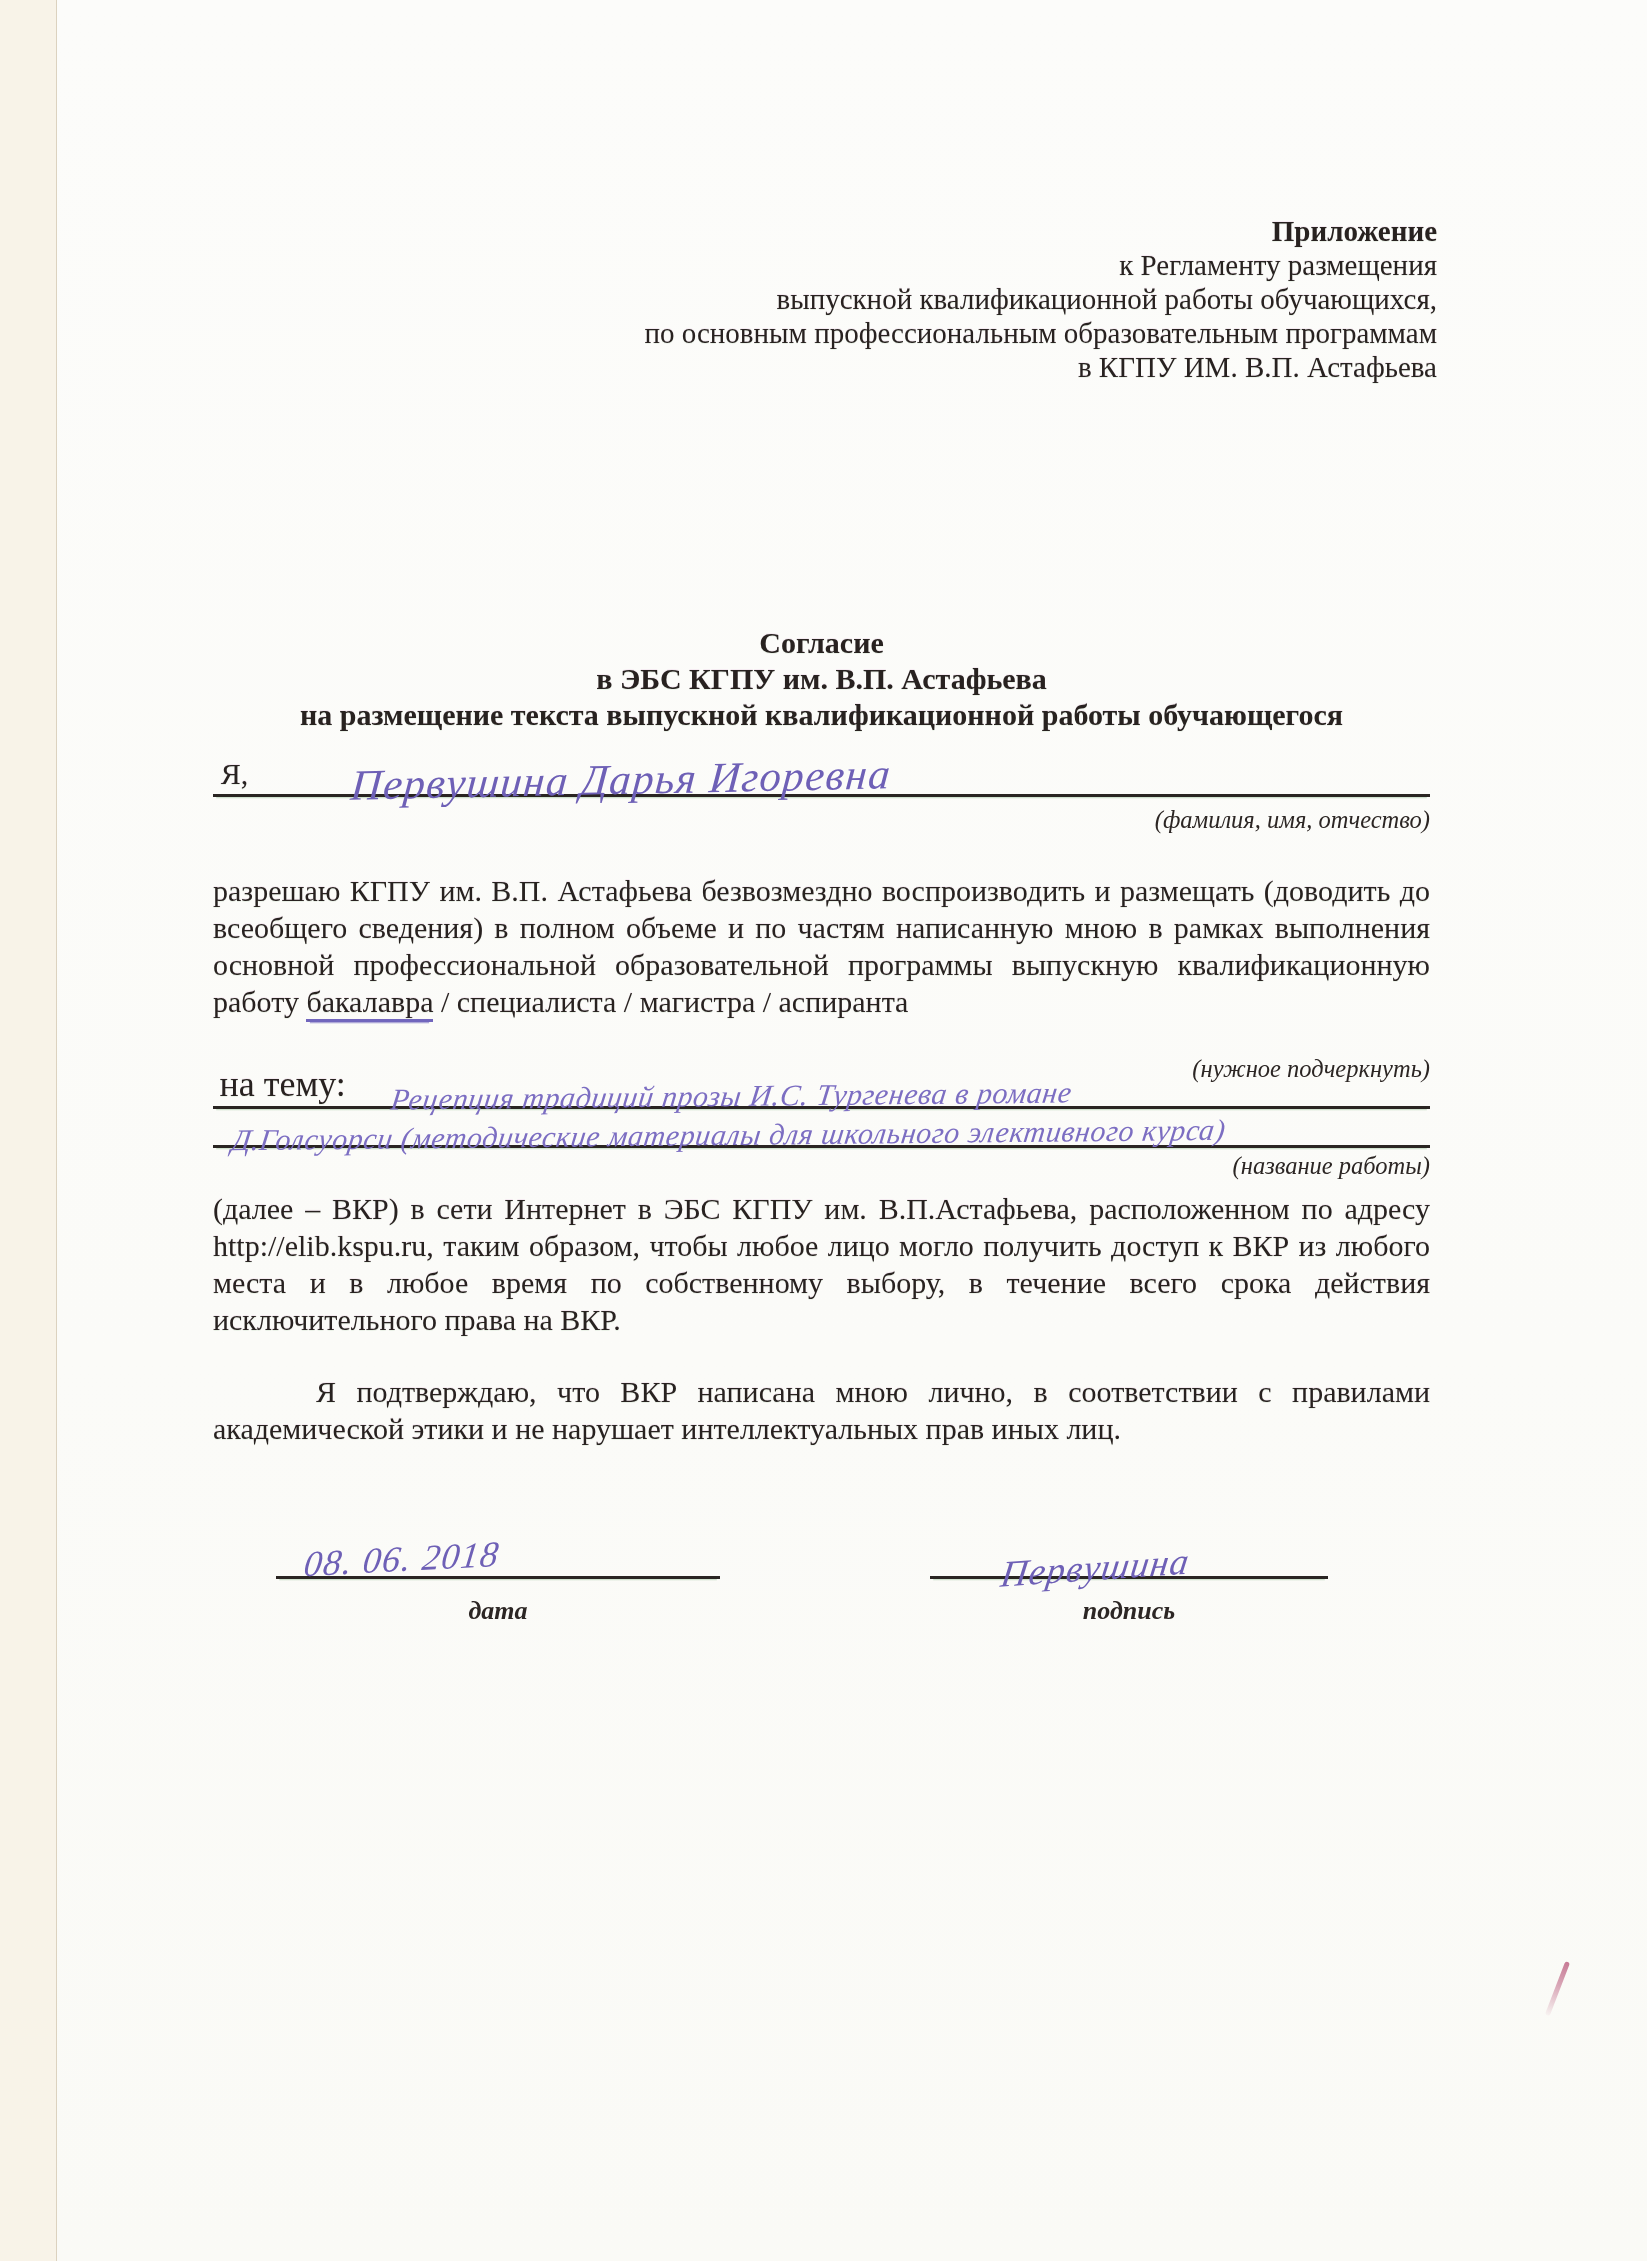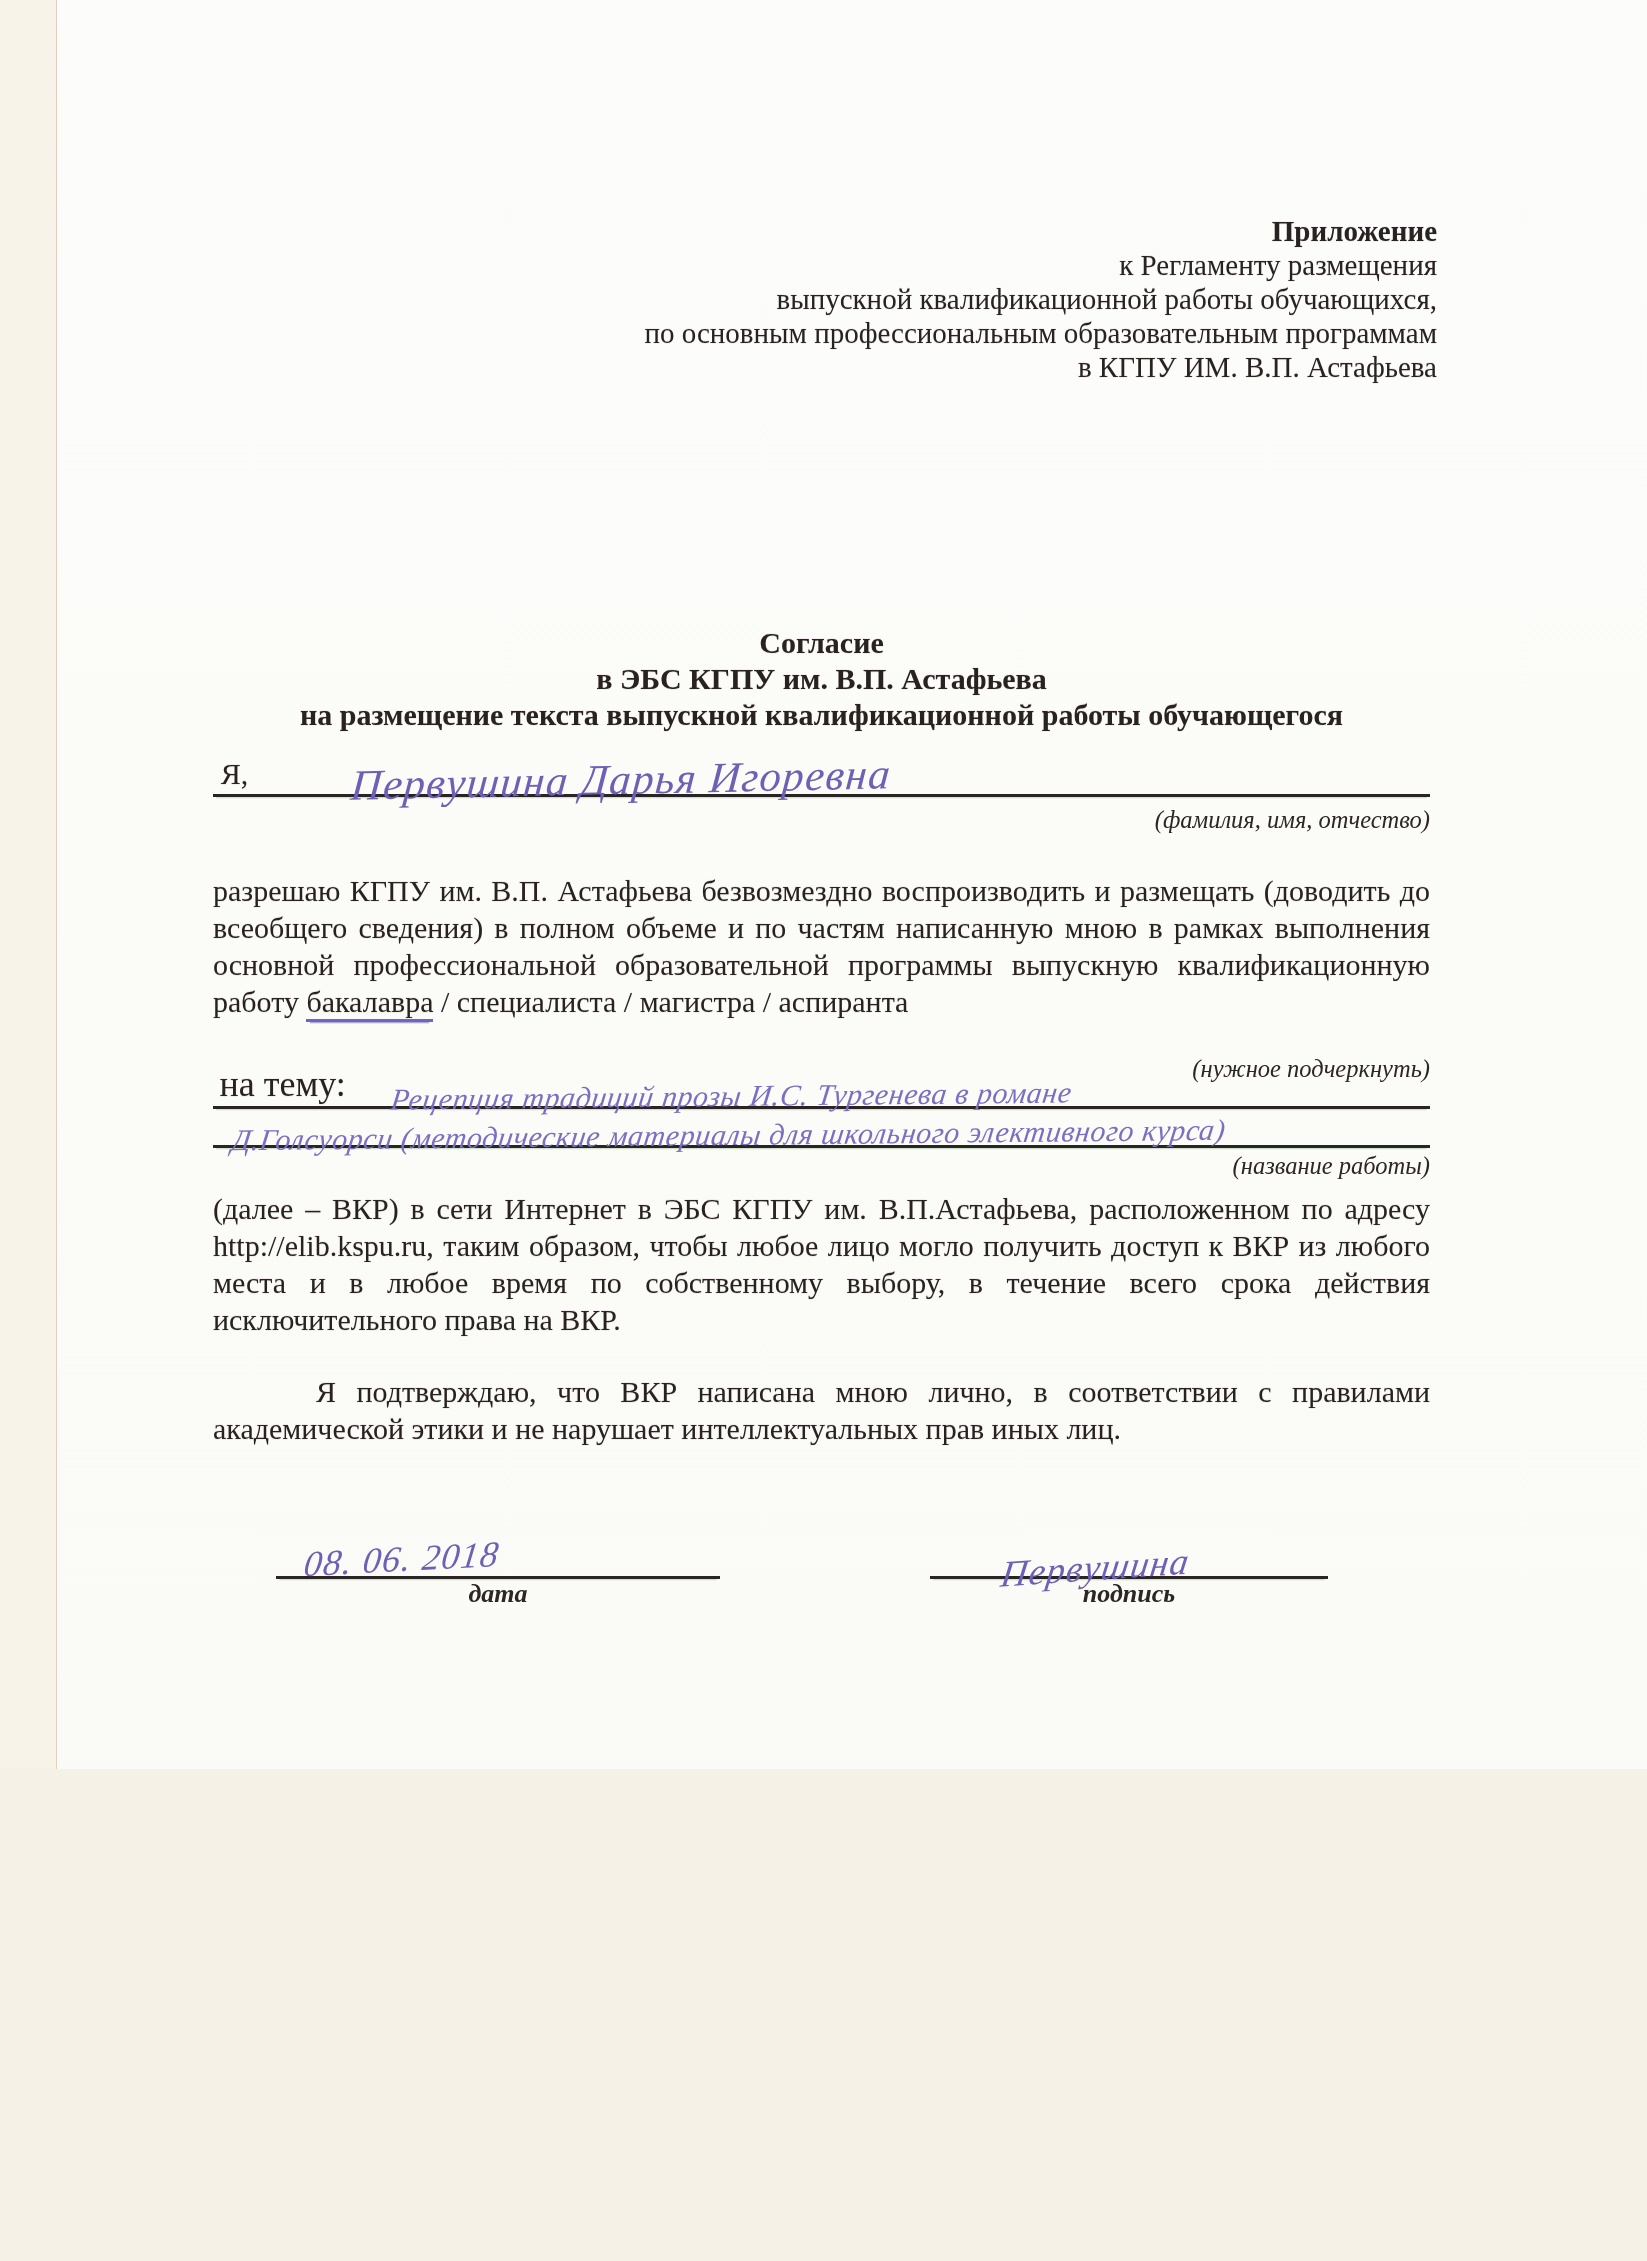--- a/index.html
+++ b/index.html
@@ -2,21 +2,21 @@
 <html style="--ink: #6e60b6;font-size:10.3px"><head>
 <meta charset="utf-8">
 <style>
   html,body { margin:0; padding:0; }
   body {
     width:1647px; height:2261px;
     background:#f6f1e6;
     font-family:"Liberation Serif","DejaVu Serif",serif;
   }
   .page {
-    position:relative; width:1647px; height:1769px; overflow:hidden;
+    position:relative; width:1647px; height:2261px; overflow:hidden;
     background:linear-gradient(180deg,#fcfcfa 0%,#fbfbf8 60%,#fafaf6 100%);
     color:#282220;
   }
   .left-edge {
     position:absolute; left:0; top:0; width:56px; height:100%;
     background:#f8f3e8;
     border-right:1.3px solid rgba(170,150,115,0.35);
   }
   .printed { text-shadow:0 -0.6px 0 rgba(190,90,180,0.10), 0 0.6px 0 rgba(90,160,90,0.10); }
 
@@ -96,21 +96,21 @@
   .grp-sign { left:930px; top:1520px; width:398px; }
   .hw-date {
     font-size:36px; margin-left:28px; margin-bottom:-3.9px;
     transform:rotate(-3deg) skewX(-10deg);
   }
   .hw-sign {
     font-size:37px; margin-left:71px; margin-bottom:-13px;
     transform:rotate(-4deg) skewX(-12deg);
   }
   .sig-caption {
-    margin-top:0; text-align:center;
+    margin-top:17px; text-align:center;
     font-style:italic; font-weight:600; font-size:26px; color:#2c2624;
   }
   .pen-mark {
     position:absolute; left:1555px; top:1960px; width:4.5px; height:57px;
     transform:rotate(21deg); border-radius:2.6px;
     background:linear-gradient(to bottom, rgba(190,100,132,0.85) 0%, rgba(190,100,132,0.55) 45%, rgba(190,100,132,0.05) 100%);
   }
 </style>
 </head>
 <body>

